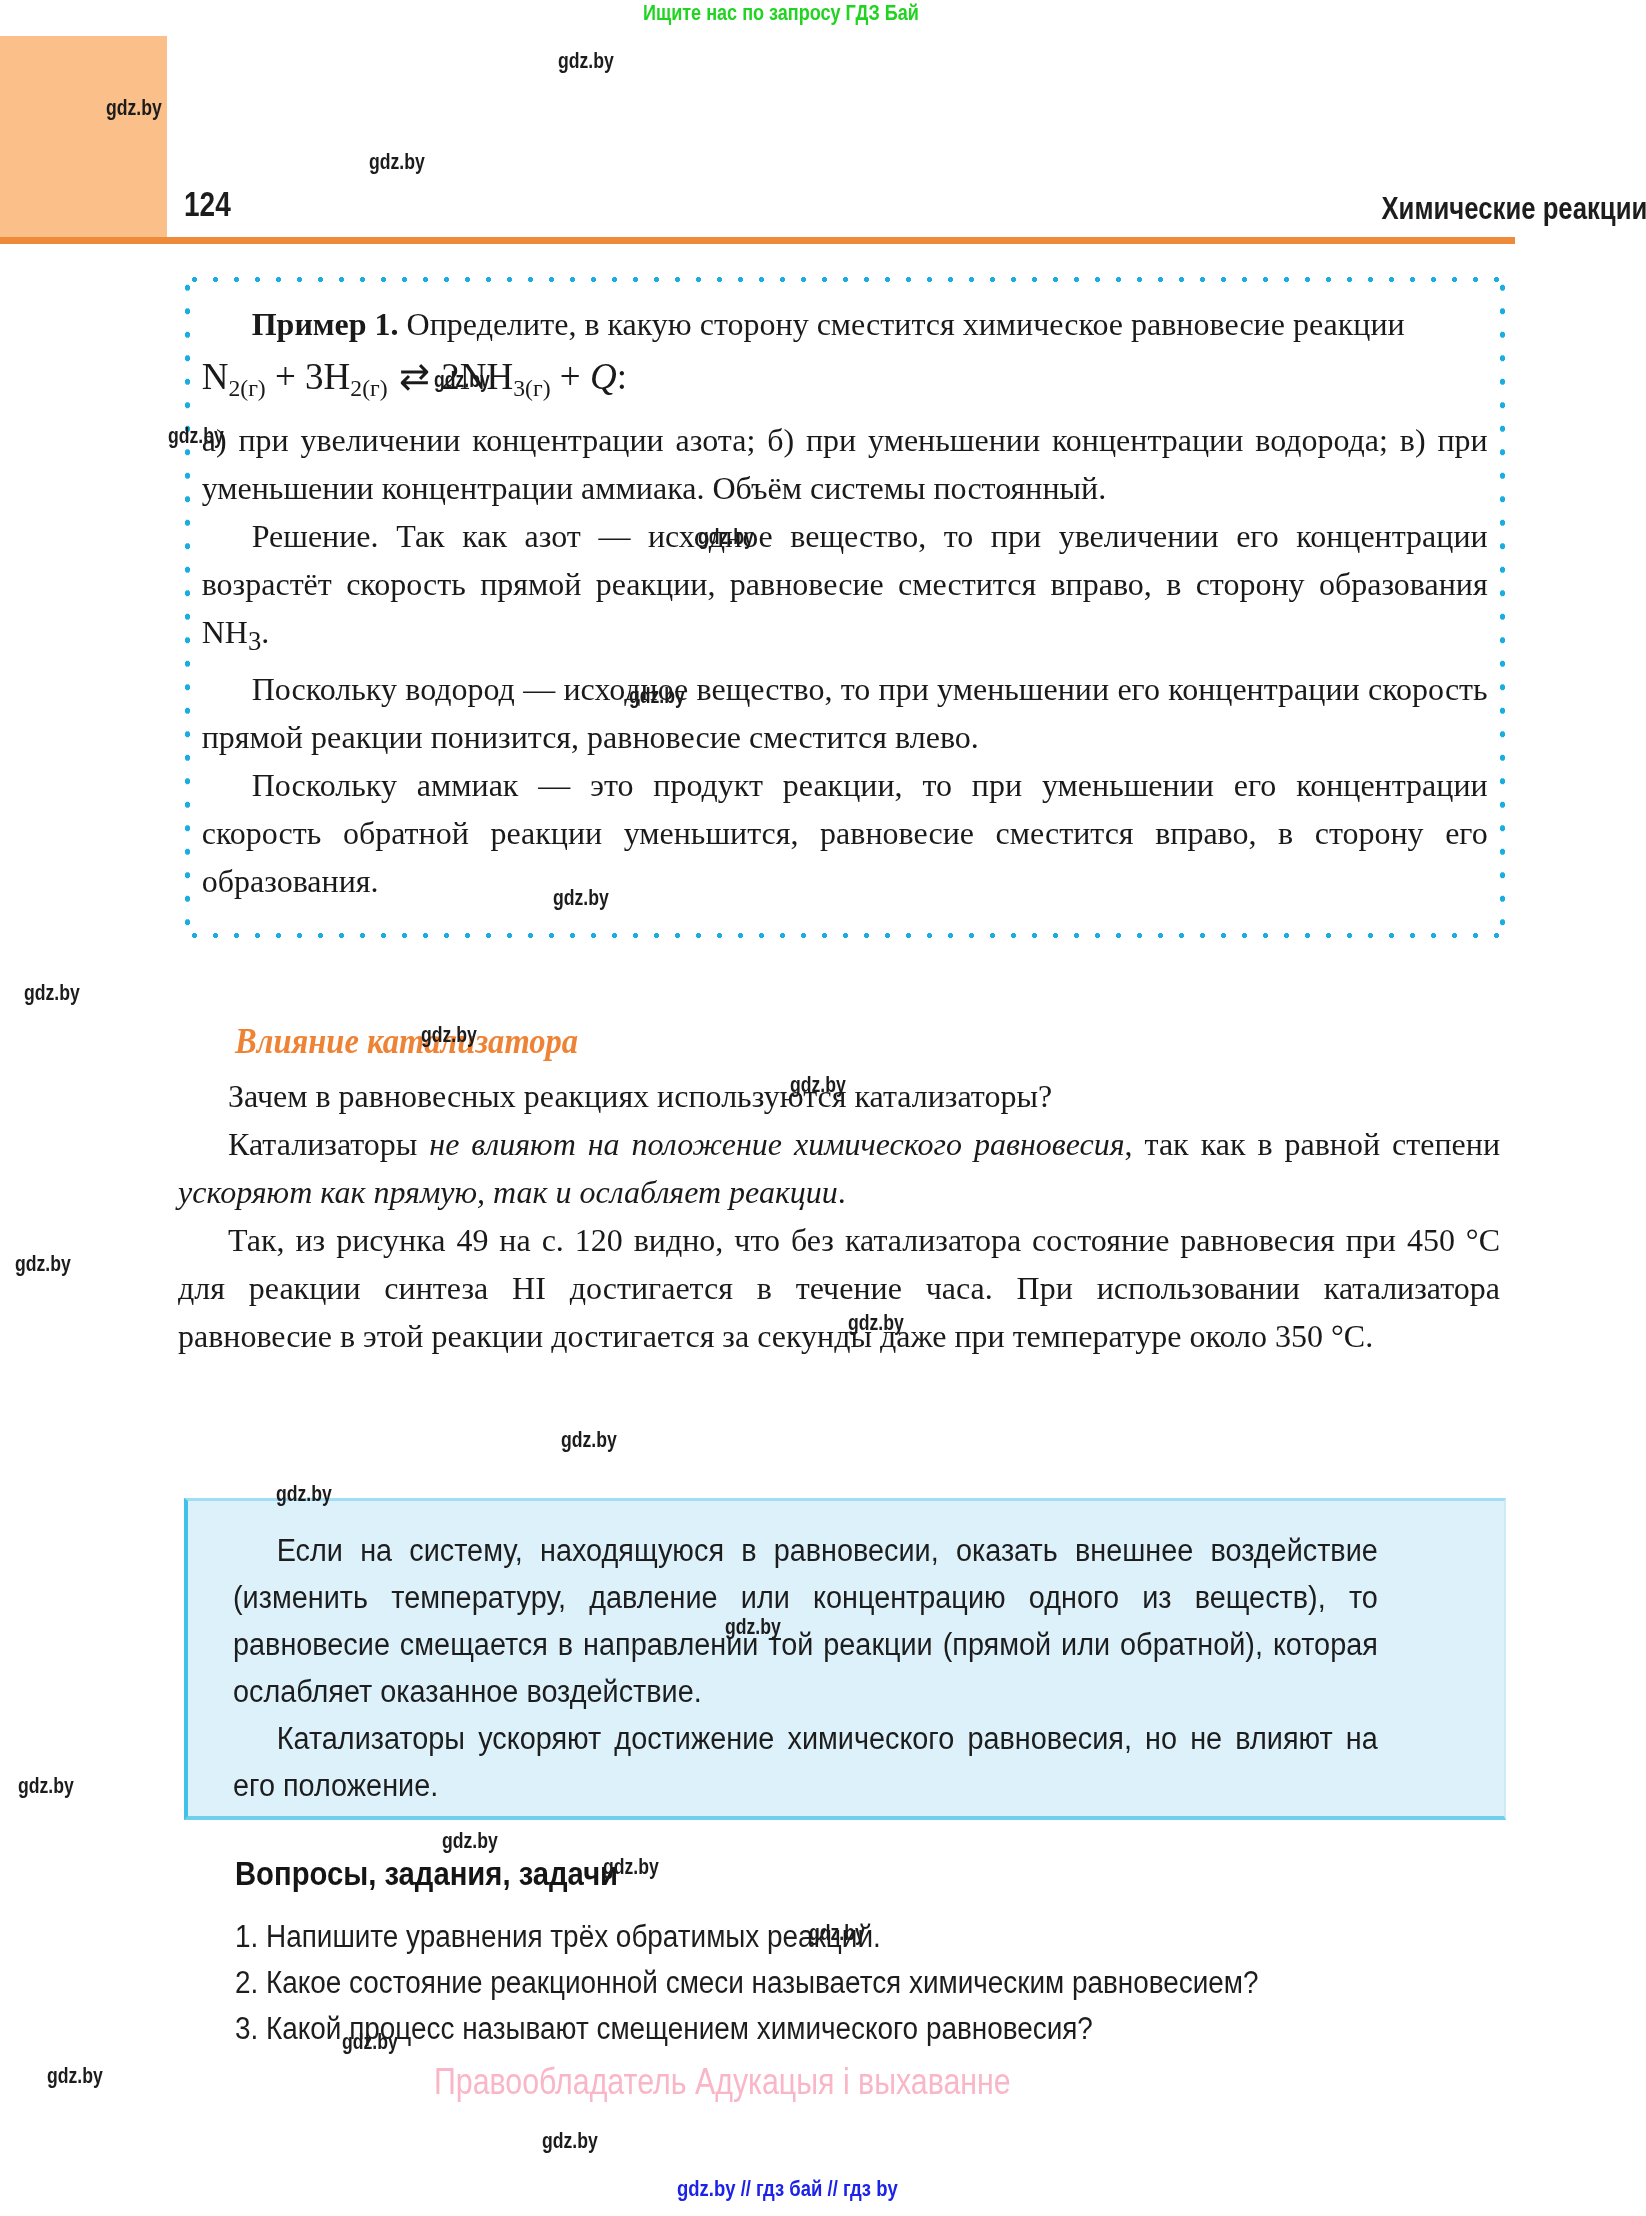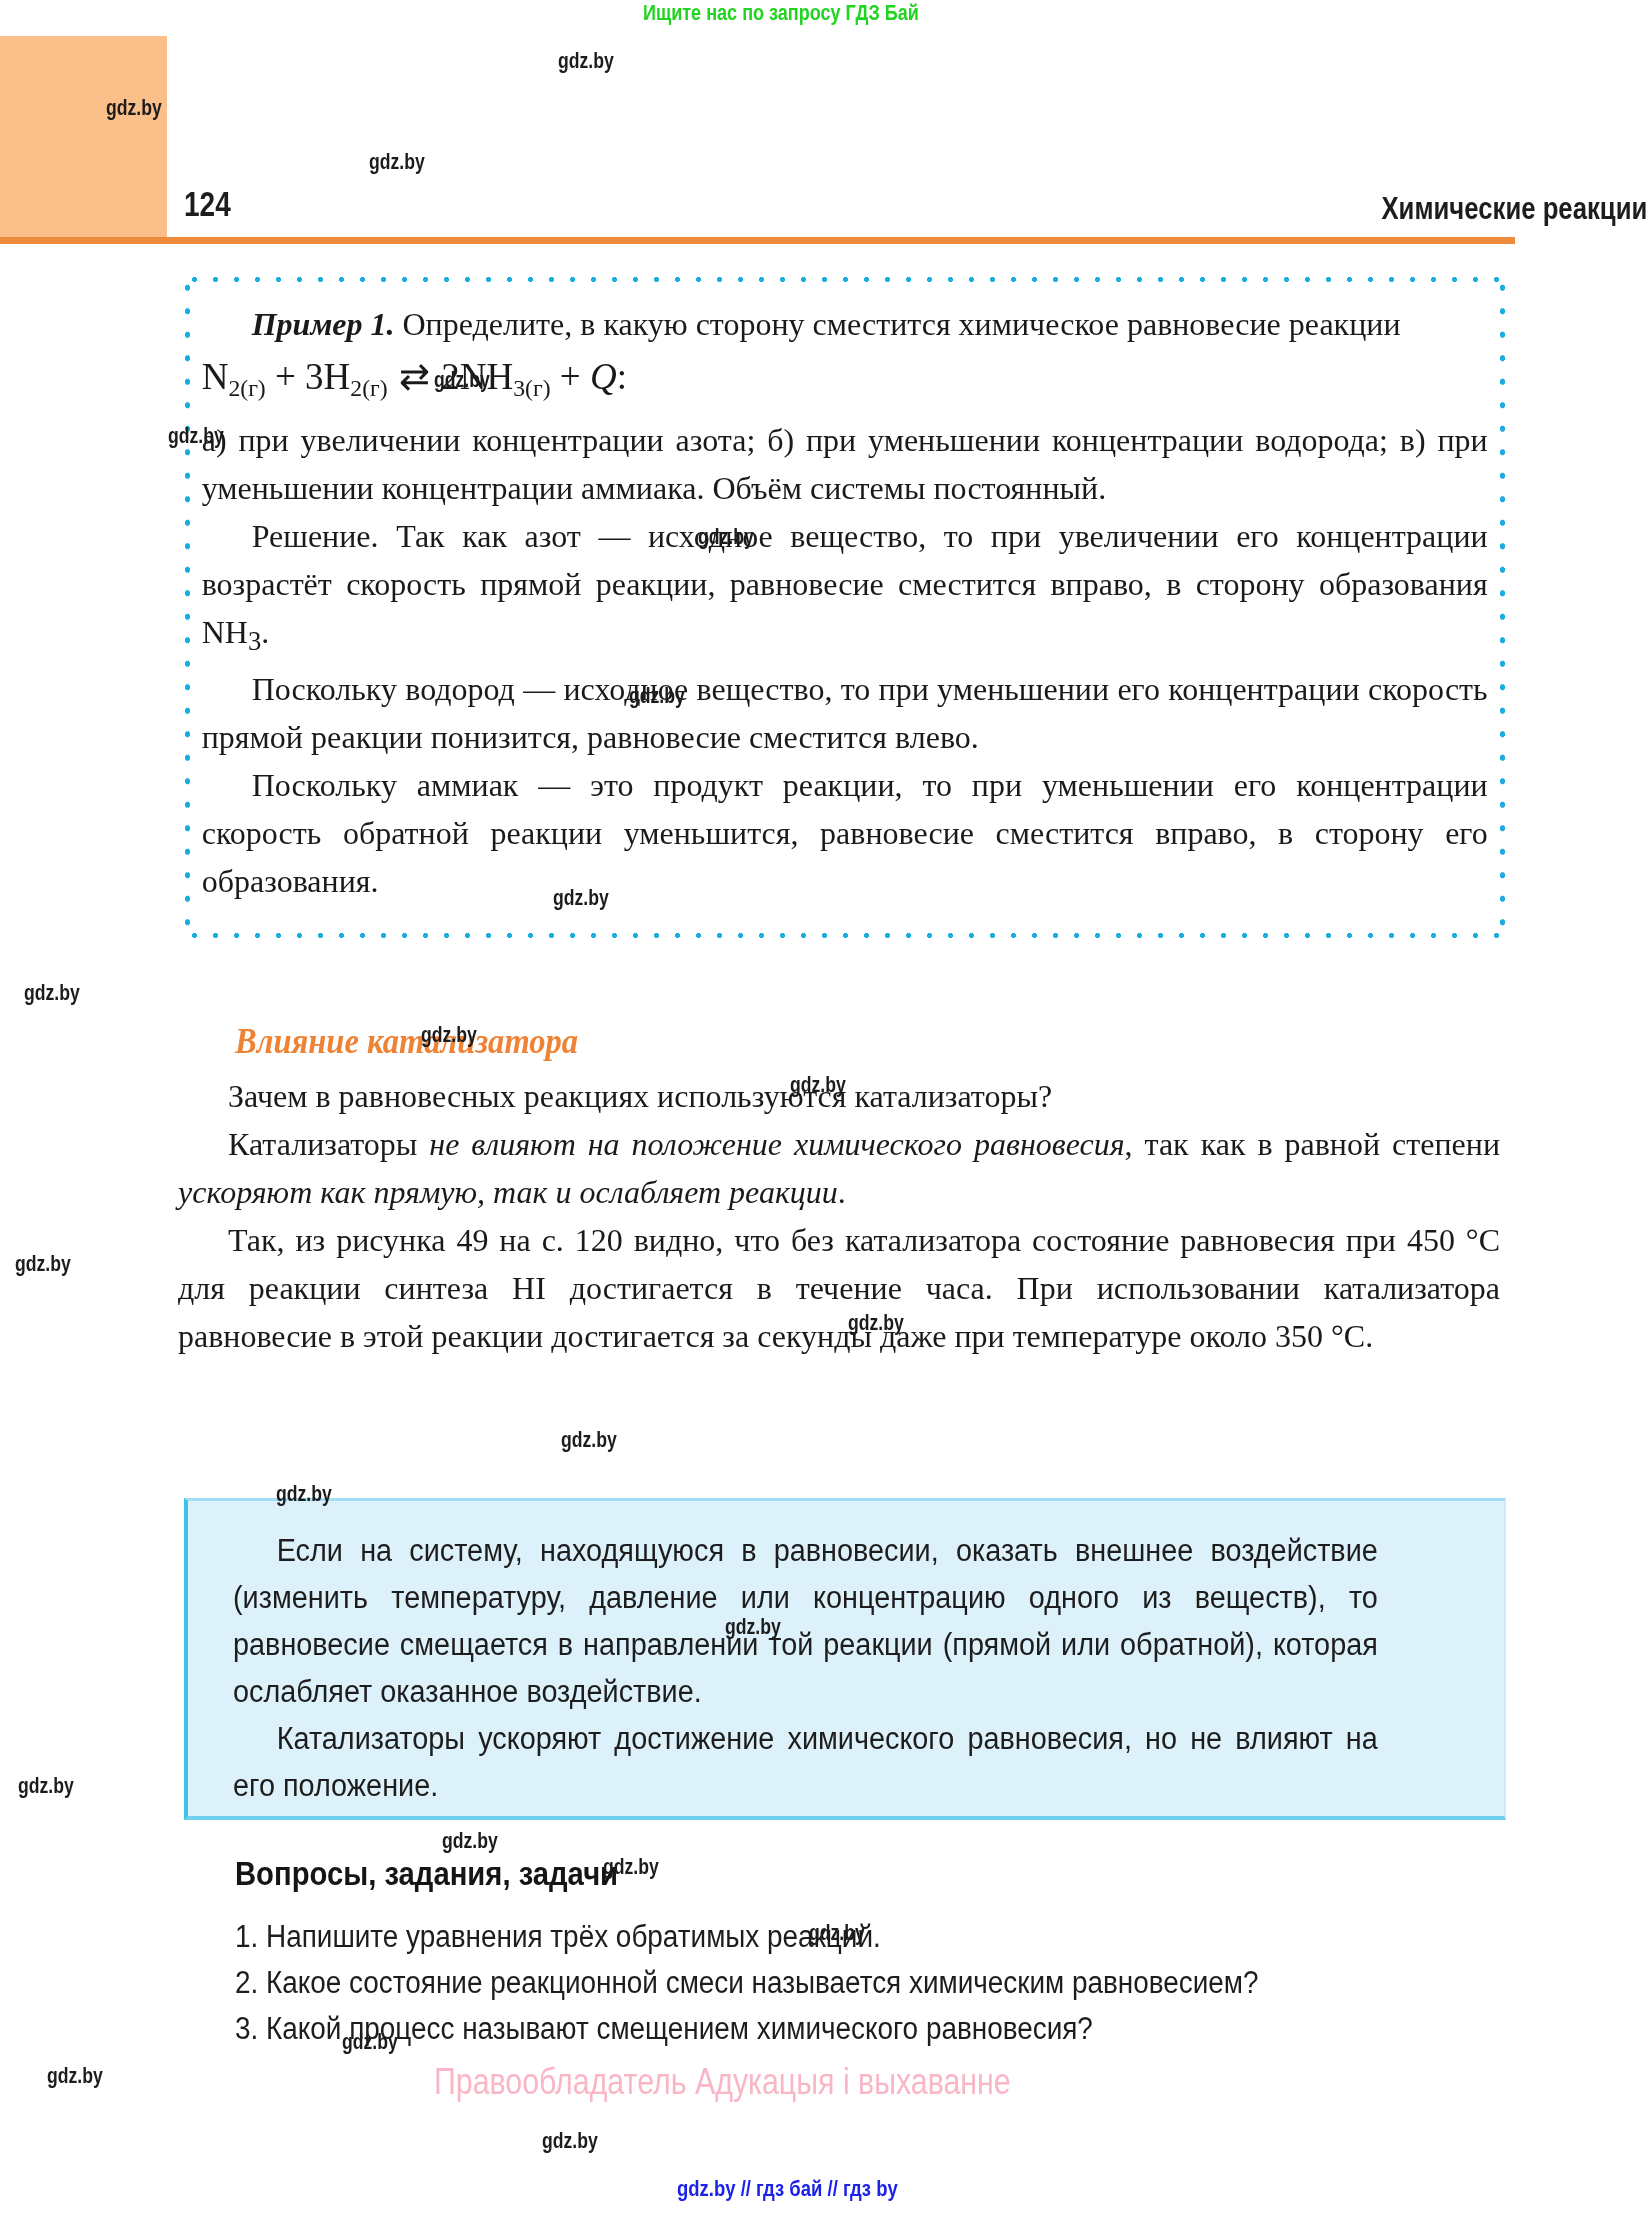--- a/index.html
+++ b/index.html
@@ -119,21 +119,21 @@
     width: 1286px;
     font-family: "Liberation Serif", serif;
     font-size: 32px;
     line-height: 48px;
     color: #1a1a1a;
     text-align: justify;
     text-justify: inter-word;
   }
   .ex-body p { margin: 0; }
   .ex-body p.indent { text-indent: 50px; }
-  .lbl { font-style: italic; font-weight: bold; }
+  .lbl { font-weight: bold; }
   .lbl-i { }
 
   .equation {
     text-align: left;
     font-size: 37px;
     line-height: 52px;
     margin: 3.2px 0 1.6px 0 !important;
   }
   .equation sub {
     font-size: 0.64em;

